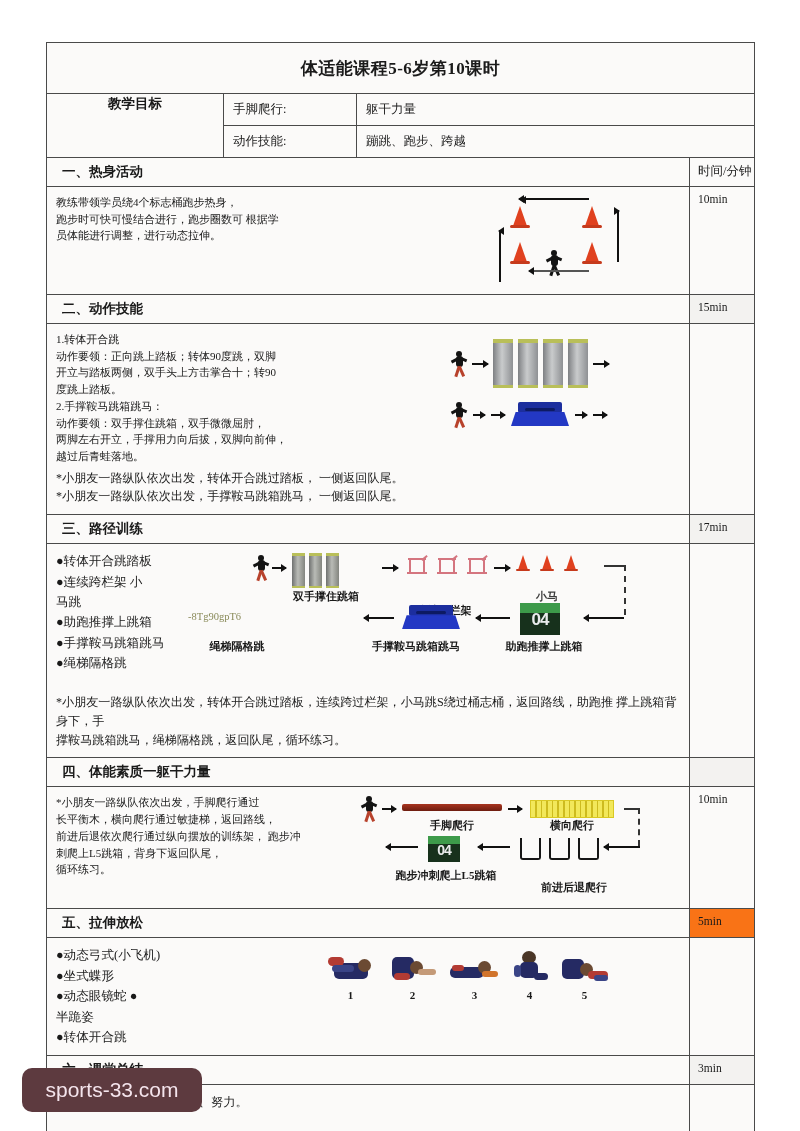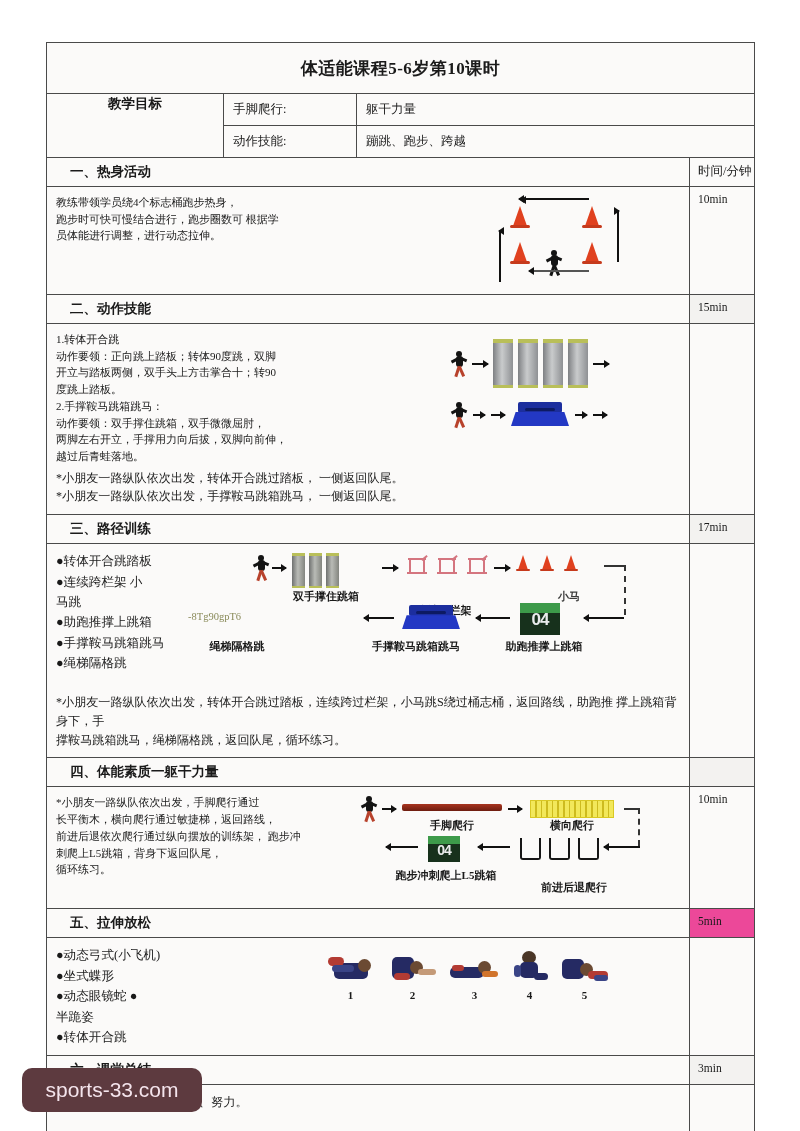--- a/index.html
+++ b/index.html
@@ -8,21 +8,21 @@
     font-family:"Liberation Serif","DejaVu Serif",serif;
     color:#1a1a1a;position:relative;overflow:hidden;
   }
   .page{position:absolute;left:46px;top:42px;width:708px;}
   table.sheet{border-collapse:collapse;width:100%;table-layout:fixed;}
   table.sheet td{border:1px solid #4a4a4a;vertical-align:top;background:#fbfaf9;}
   .title-cell{text-align:center;font-weight:bold;font-size:17px;padding:14px 0 13px;letter-spacing:.5px;}
   .goal-label{text-align:center;font-weight:bold;font-size:13.5px;vertical-align:middle;}
   .sub-label{font-size:12.5px;padding:7px 8px 7px 9px;}
   .sub-val{font-size:12.5px;padding:7px 8px 7px 9px;}
-  .sec-head{font-size:13.5px;font-weight:bold;padding:5px 0 5px 23px;background:#f3f2f0;}
+  .sec-head{font-size:13.5px;font-weight:bold;padding:5px 0 5px 15px;background:#f3f2f0;}
   .time-head{font-size:12.5px;padding:5px 0 5px 8px;background:#f3f2f0;text-align:left;}
   .time-cell{font-size:11.5px;padding:6px 0 0 8px;}
   .body-cell{padding:7px 6px 8px 9px;position:relative;}
   .txt{font-size:11px;line-height:1.52;white-space:pre-line;}
   .txt2{font-size:12.1px;line-height:1.55;white-space:pre-line;}
   .bullets{font-size:12.6px;line-height:1.62;}
   .bullets div{white-space:pre-line;}
   .flexrow{display:flex;align-items:flex-start;}
   .col-text{flex:0 0 auto;}
   .col-art{flex:1 1 auto;position:relative;}
@@ -256,21 +256,21 @@
                 <span class="hurdle"><i class="bar"></i><i class="v1"></i><i class="v2"></i><i class="foot"></i><i class="hook"></i></span>
                 <span class="hurdle"><i class="bar"></i><i class="v1"></i><i class="v2"></i><i class="foot"></i><i class="hook"></i></span>
               </div>
               <div class="lbl" style="position:absolute;left:146px;top:52px;width:92px;">连续跨栏架</div>
               <div class="arrow" style="position:absolute;left:242px;top:16px;width:16px;"></div>
               <div style="position:absolute;left:266px;top:4px;">
                 <span class="cone sm"></span>
                 <span class="cone sm" style="margin-left:10px;"></span>
                 <span class="cone sm" style="margin-left:10px;"></span>
               </div>
-              <div class="lbl" style="position:absolute;left:262px;top:38px;width:66px;color:#3c3c3c;text-align:right;">小马</div>
+              <div class="lbl" style="position:absolute;left:262px;top:38px;width:66px;color:#3c3c3c;">小马</div>
 
               <div style="position:absolute;left:352px;top:14px;width:22px;height:2px;background:#333;"></div>
               <div style="position:absolute;left:372px;top:14px;width:2px;height:50px;border-left:2px dashed #333;"></div>
               <div class="arrow rev" style="position:absolute;left:332px;top:66px;width:40px;"></div>
 
               <div class="box04" style="position:absolute;left:268px;top:52px;">
                 <span class="grn"></span>
                     <span class="num">04</span>
               </div>
               <div class="arrow rev" style="position:absolute;left:224px;top:66px;width:34px;"></div>
@@ -340,21 +340,21 @@
               <div class="lbl" style="position:absolute;left:160px;top:86px;width:116px;">前进后退爬行</div>
             </div>
           </div>
         </div>
       </td>
       <td class="time-cell">10min</td>
     </tr>
 
     <tr>
       <td class="sec-head" colspan="3">五、拉伸放松</td>
-      <td class="time-cell" style="background:#ec4899;">5min</td>
+      <td class="time-cell" style="background:#f97316;">5min</td>
     </tr>
     <tr>
       <td class="body-cell" colspan="3">
         <div class="flexrow">
           <div class="col-text" style="width:196px">
             <div class="bullets">
               <div>●动态弓式(小飞机)</div>
               <div>●坐式蝶形</div>
               <div>●动态眼镜蛇 ●</div>
               <div>半跪姿</div>

